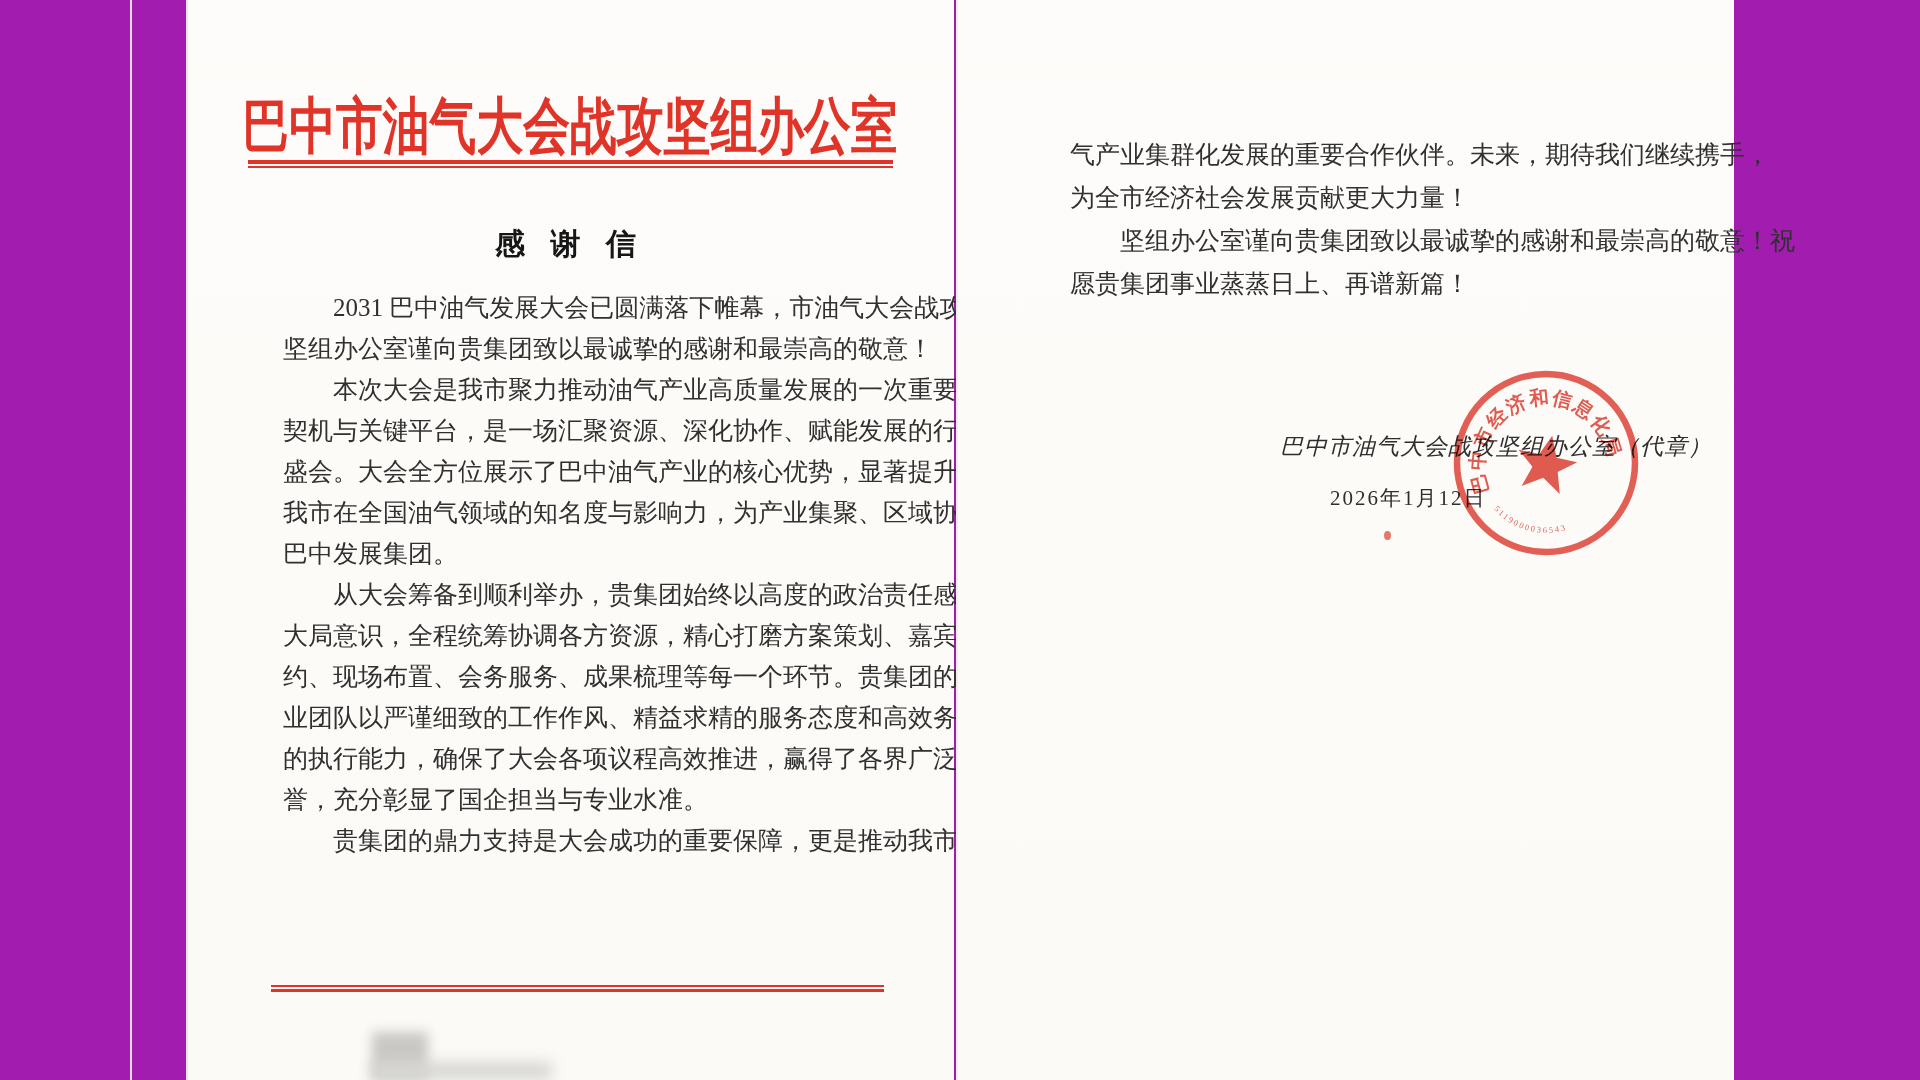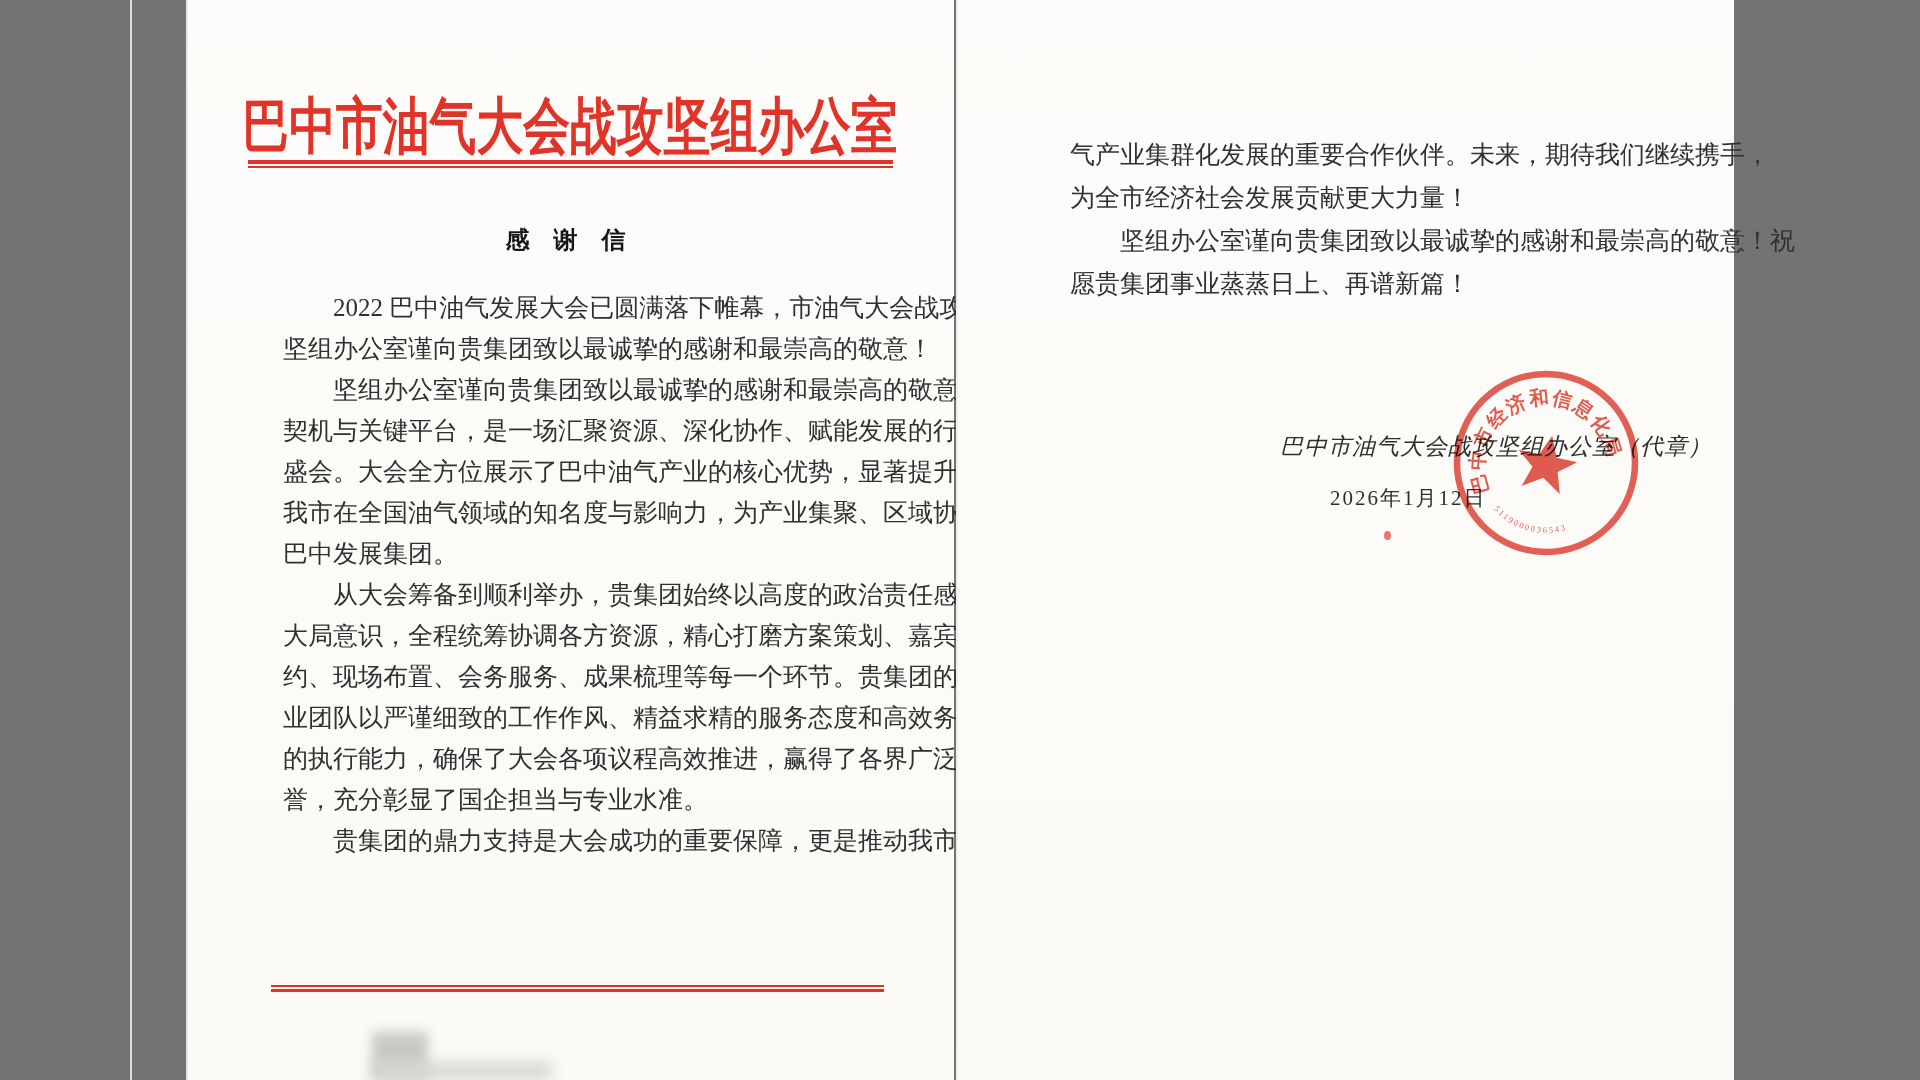--- a/index.html
+++ b/index.html
@@ -1,34 +1,34 @@
 <!DOCTYPE html>
 <html><head>
 <meta charset="utf-8">
 <style>
   * { margin:0; padding:0; box-sizing:border-box; }
   html,body { width:1920px; height:1080px; background:#ffffff; overflow:hidden;
               font-family:"Liberation Serif","DejaVu Serif",serif; }
-  .canvas { position:relative; width:1920px; height:1080px; background:#737373; }
+  .canvas { position:relative; width:1920px; height:1080px; background:#a21caf; }
 
   
   .page { position:absolute; top:0; bottom:0; background:linear-gradient(180deg,#fdfcfa 0%,#fcfbf8 55%,#fbfaf7 100%); }
   .page1 { left:186px; width:768px; box-shadow:inset 2px 0 0 #e9e7e3; }
   .page2 { left:956px; width:778px; box-shadow:inset 2px 0 0 #f1efeb; }
   .edge-line { position:absolute; left:130px; top:0; bottom:0; width:2px; background:#dddcd9; }
 
   
   .letterhead { position:absolute; left:0; right:0; top:86px; text-align:center;
                 font-size:52px; font-weight:bold; color:#e13428;
                 transform:scaleX(0.9) scaleY(1.18); transform-origin:center top;
                 white-space:nowrap; }
   .head-rule { position:absolute; left:62px; top:160px; width:645px; height:8px;
                border-top:4px solid #e13428; border-bottom:2px solid #e13428; }
   .letter-title { position:absolute; left:0; right:0; top:224px; text-align:center;
-                  font-size:24px; font-weight:bold; color:#161616; letter-spacing:9px; }
+                  font-size:30px; font-weight:bold; color:#161616; letter-spacing:9px; }
   .body-block { position:absolute; font-size:25px; color:#303030; }
   .p1-body { left:97px; top:287px; width:630px; }
   .p1-body .line { height:41px; line-height:41px; white-space:nowrap; }
   .foot-rule { position:absolute; left:85px; top:985px; width:613px; height:7px;
                border-top:2px solid #e13428; border-bottom:3px solid #e13428; }
 
   
   .p2-body { left:114px; top:133px; width:640px; }
   .p2-body .line { height:43px; line-height:43px; white-space:nowrap; }
   .indent { text-indent:2em; }
@@ -57,23 +57,23 @@
 
   <div class="edge-line"></div>
 
   <div class="page page1">
     <div class="letterhead">巴中市油气大会战攻坚组办公室</div>
     <div class="head-rule"></div>
     <div class="letter-title">感 谢 信</div>
 
     <div class="body-block p1-body">
       <div>
-          <div class="line indent">2022 巴中油气发展大会已圆满落下帷幕，市油气大会战攻</div>
+          <div class="line indent">2031 巴中油气发展大会已圆满落下帷幕，市油气大会战攻</div>
           <div class="line">坚组办公室谨向贵集团致以最诚挚的感谢和最崇高的敬意！</div>
-          <div class="line indent">坚组办公室谨向贵集团致以最诚挚的感谢和最崇高的敬意</div>
+          <div class="line indent">本次大会是我市聚力推动油气产业高质量发展的一次重要</div>
           <div class="line">契机与关键平台，是一场汇聚资源、深化协作、赋能发展的行业</div>
           <div class="line">盛会。大会全方位展示了巴中油气产业的核心优势，显著提升了</div>
           <div class="line">我市在全国油气领域的知名度与影响力，为产业集聚、区域协同</div>
           <div class="line">巴中发展集团。</div>
           <div class="line indent">从大会筹备到顺利举办，贵集团始终以高度的政治责任感和</div>
           <div class="line">大局意识，全程统筹协调各方资源，精心打磨方案策划、嘉宾邀</div>
           <div class="line">约、现场布置、会务服务、成果梳理等每一个环节。贵集团的专</div>
           <div class="line">业团队以严谨细致的工作作风、精益求精的服务态度和高效务实</div>
           <div class="line">的执行能力，确保了大会各项议程高效推进，赢得了各界广泛赞</div>
           <div class="line">誉，充分彰显了国企担当与专业水准。</div>

